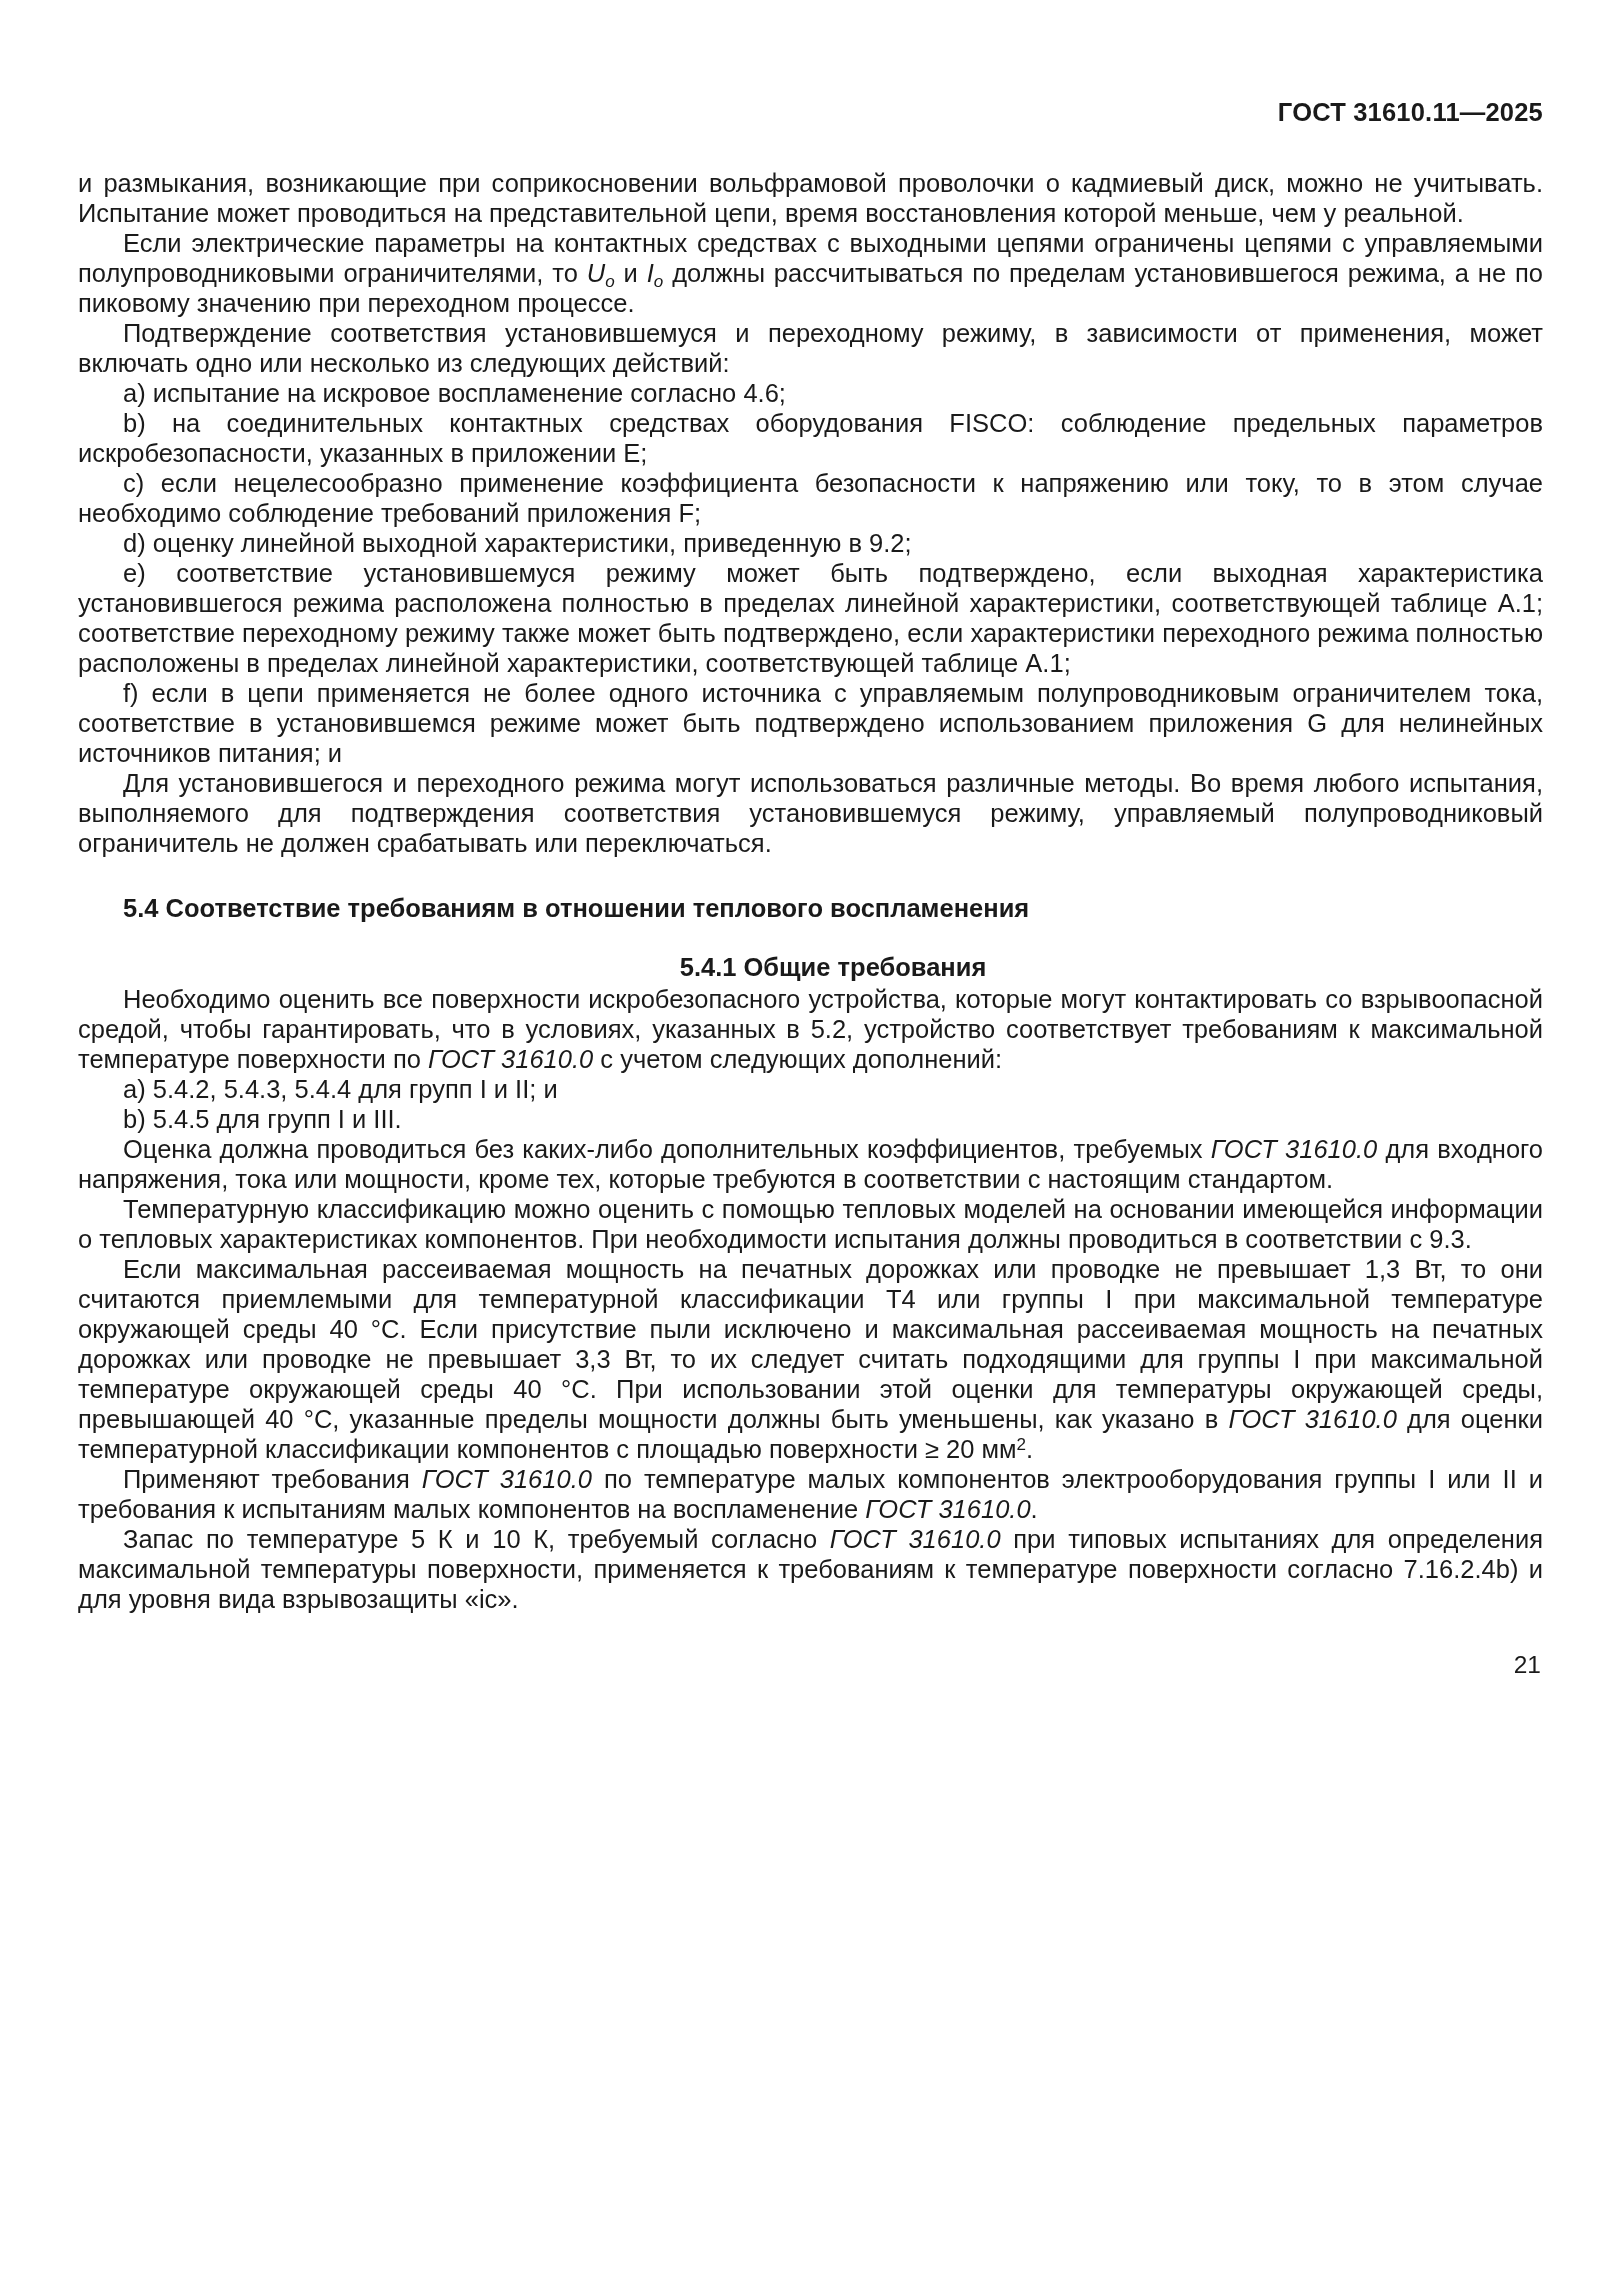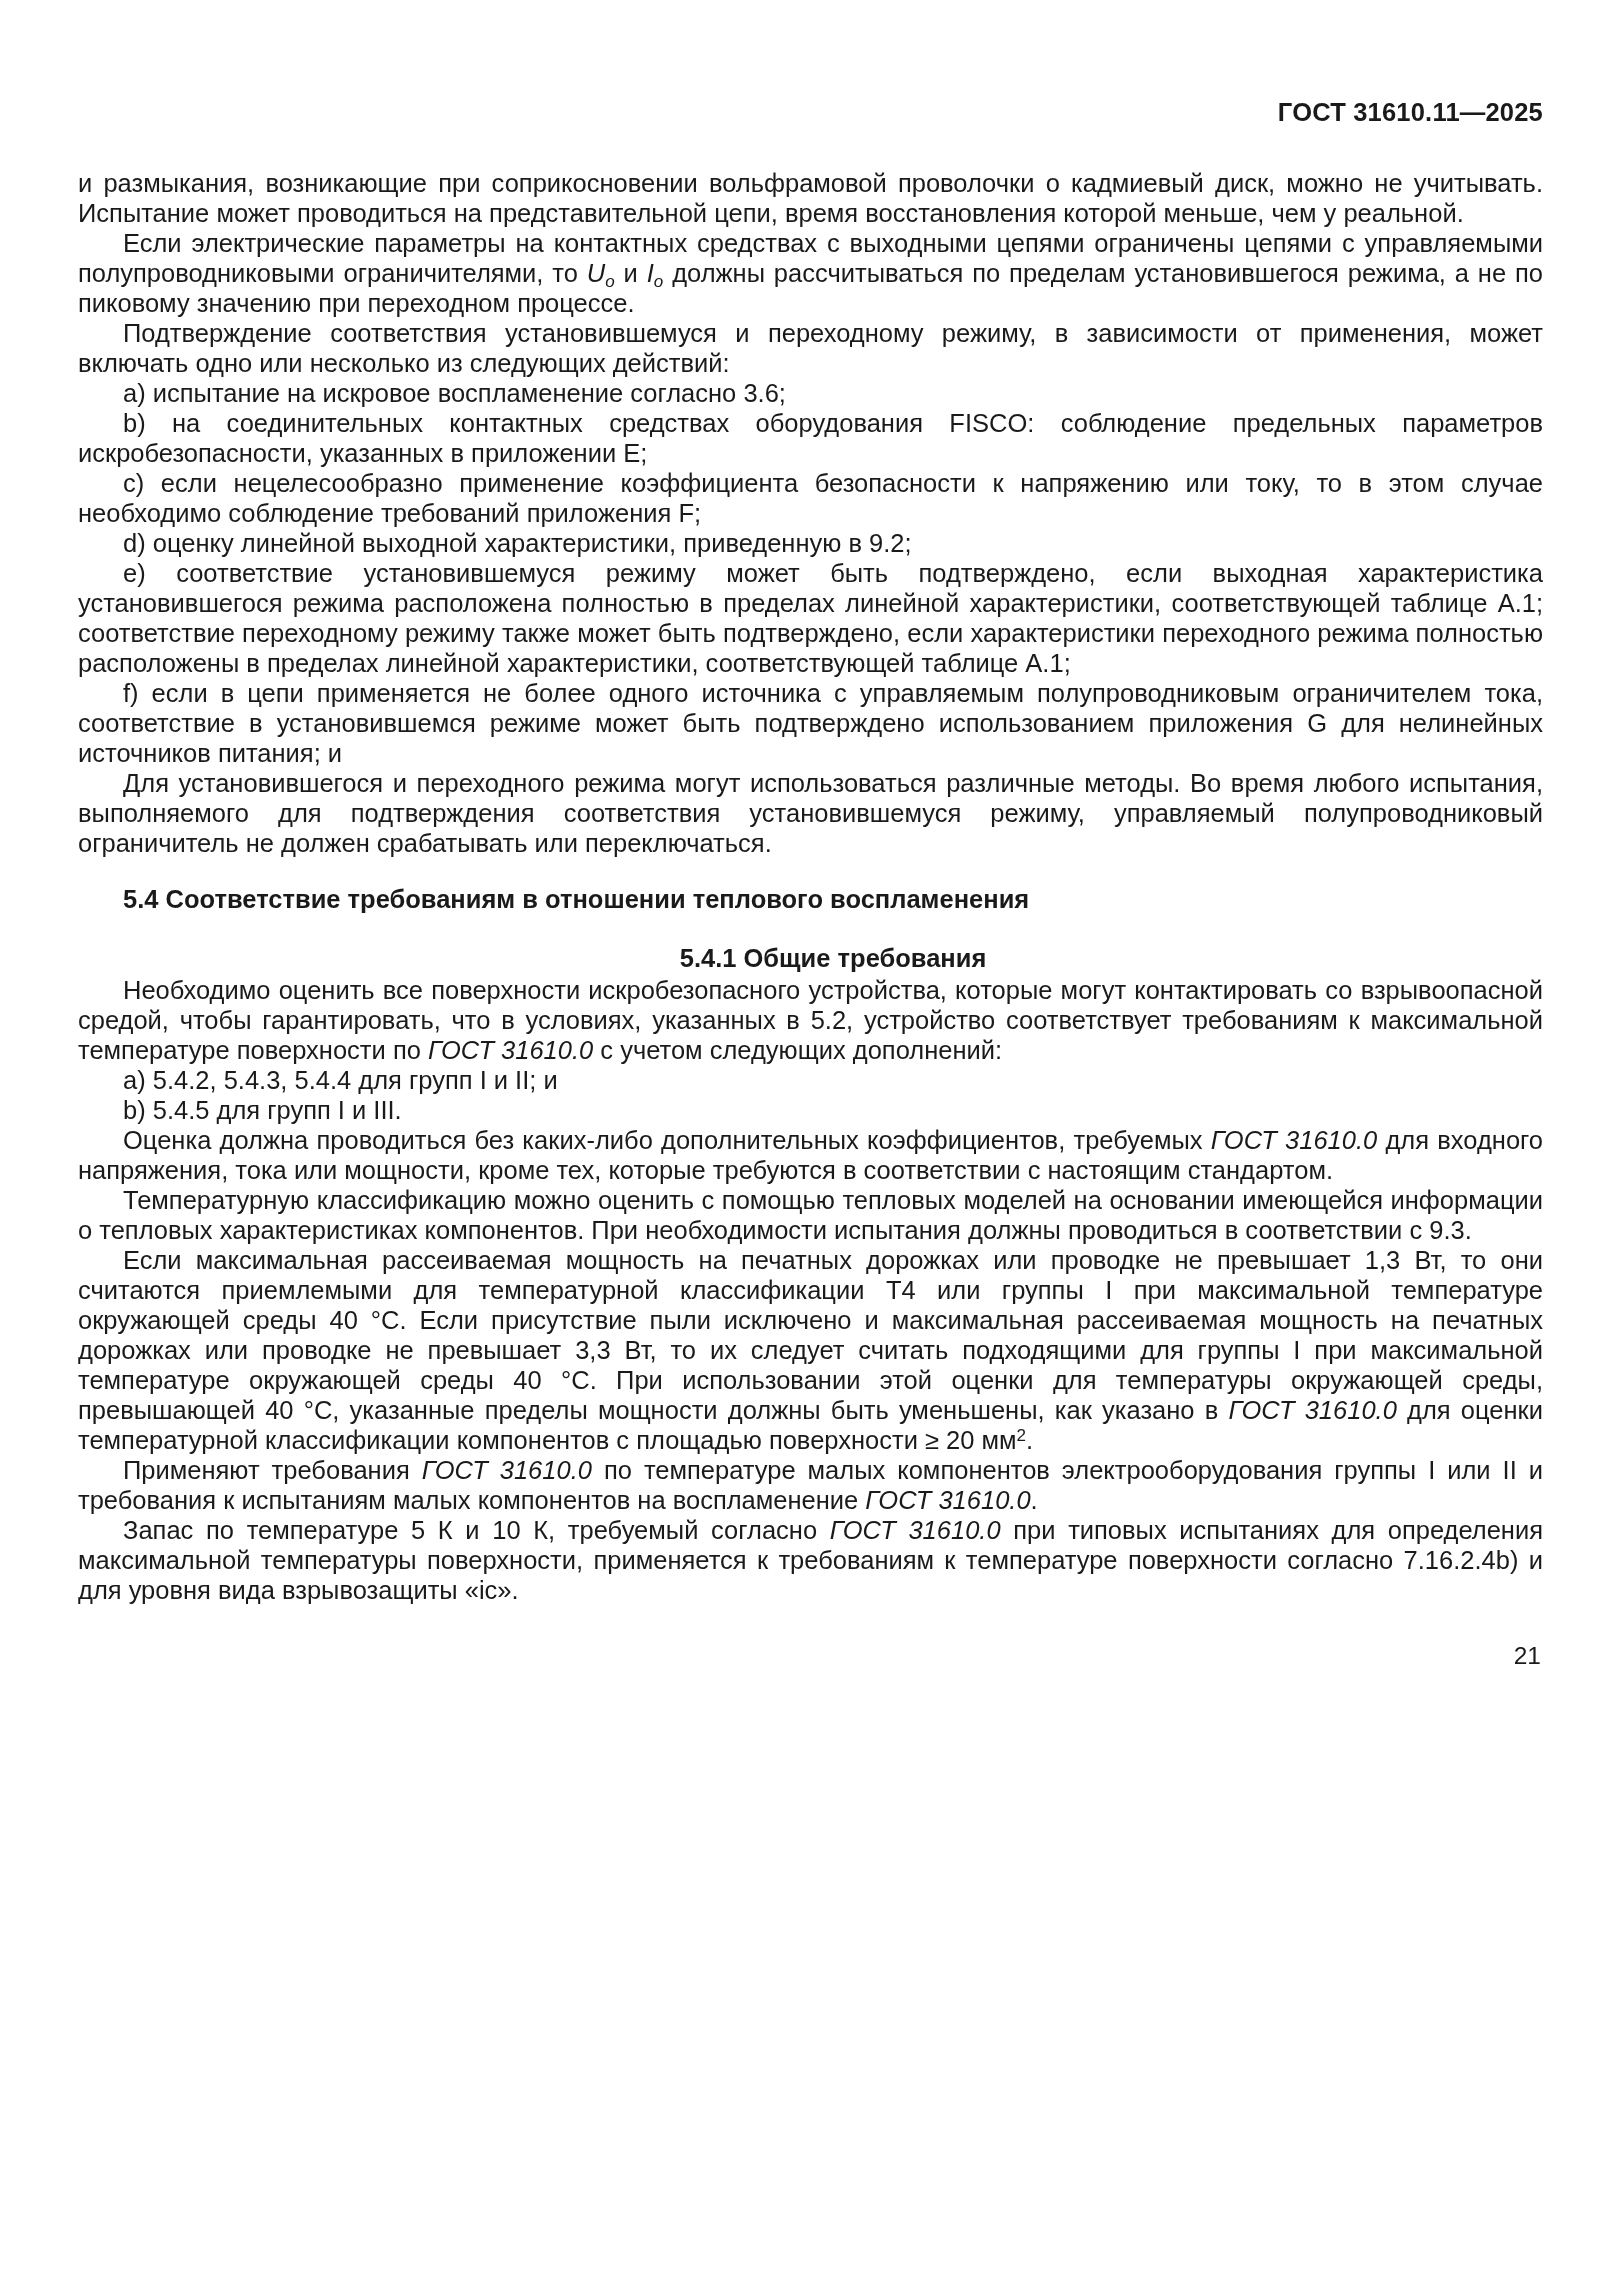--- a/index.html
+++ b/index.html
@@ -31,21 +31,21 @@
     text-align: justify;
   }
   .para { text-align: justify; }
   .para.body { text-indent: 45px; }
   .para.body-noindent { text-indent: 0; }
   .para.list { text-indent: 45px; }
   .para.heading1 {
     font-weight: bold;
     text-indent: 45px;
     text-align: left;
-    margin-top: 26px;
+    margin-top: 35px;
     margin-bottom: 29px;
   }
   .para.heading2 {
     font-weight: bold;
     text-indent: 45px;
     text-align: center;
     margin-top: 2px;
     margin-bottom: 2px;
   }
   .it { font-style: italic; }
@@ -67,21 +67,21 @@
 </head>
 <body>
 
 <div class="page">
   <div class="doc-header">ГОСТ 31610.11—2025</div>
 
   <div class="document-body">
       <p class="para body-noindent"><span>и размыкания, возникающие при соприкосновении вольфрамовой проволочки о кадмиевый диск, можно не учитывать. Испытание может проводиться на представительной цепи, время восстановления которой меньше, чем у реальной.</span></p>
       <p class="para body"><span>Если электрические параметры на контактных средствах с выходными цепями ограничены цепями с управляемыми полупроводниковыми ограничителями, то </span><span class="it">U</span><sub class="it">o</sub><span> и </span><span class="it">I</span><sub class="it">o</sub><span> должны рассчитываться по пределам установившегося режима, а не по пиковому значению при переходном процессе.</span></p>
       <p class="para body"><span>Подтверждение соответствия установившемуся и переходному режиму, в зависимости от применения, может включать одно или несколько из следующих действий:</span></p>
-      <p class="para list"><span>a) испытание на искровое воспламенение согласно 3.6;</span></p>
+      <p class="para list"><span>a) испытание на искровое воспламенение согласно 4.6;</span></p>
       <p class="para list"><span>b) на соединительных контактных средствах оборудования FISCO: соблюдение предельных параметров искробезопасности, указанных в приложении E;</span></p>
       <p class="para list"><span>c) если нецелесообразно применение коэффициента безопасности к напряжению или току, то в этом случае необходимо соблюдение требований приложения F;</span></p>
       <p class="para list"><span>d) оценку линейной выходной характеристики, приведенную в 9.2;</span></p>
       <p class="para list"><span>e) соответствие установившемуся режиму может быть подтверждено, если выходная характеристика установившегося режима расположена полностью в пределах линейной характеристики, соответствующей таблице А.1; соответствие переходному режиму также может быть подтверждено, если характеристики переходного режима полностью расположены в пределах линейной характеристики, соответствующей таблице А.1;</span></p>
       <p class="para list"><span>f) если в цепи применяется не более одного источника с управляемым полупроводниковым ограничителем тока, соответствие в установившемся режиме может быть подтверждено использованием приложения G для нелинейных источников питания; и</span></p>
       <p class="para body"><span>Для установившегося и переходного режима могут использоваться различные методы. Во время любого испытания, выполняемого для подтверждения соответствия установившемуся режиму, управляемый полупроводниковый ограничитель не должен срабатывать или переключаться.</span></p>
       <p class="para heading1"><span>5.4 Соответствие требованиям в отношении теплового воспламенения</span></p>
       <p class="para heading2"><span>5.4.1 Общие требования</span></p>
       <p class="para body"><span>Необходимо оценить все поверхности искробезопасного устройства, которые могут контактировать со взрывоопасной средой, чтобы гарантировать, что в условиях, указанных в 5.2, устройство соответствует требованиям к максимальной температуре поверхности по </span><span class="it">ГОСТ 31610.0</span><span> с учетом следующих дополнений:</span></p>
       <p class="para list"><span>a) 5.4.2, 5.4.3, 5.4.4 для групп I и II; и</span></p>

